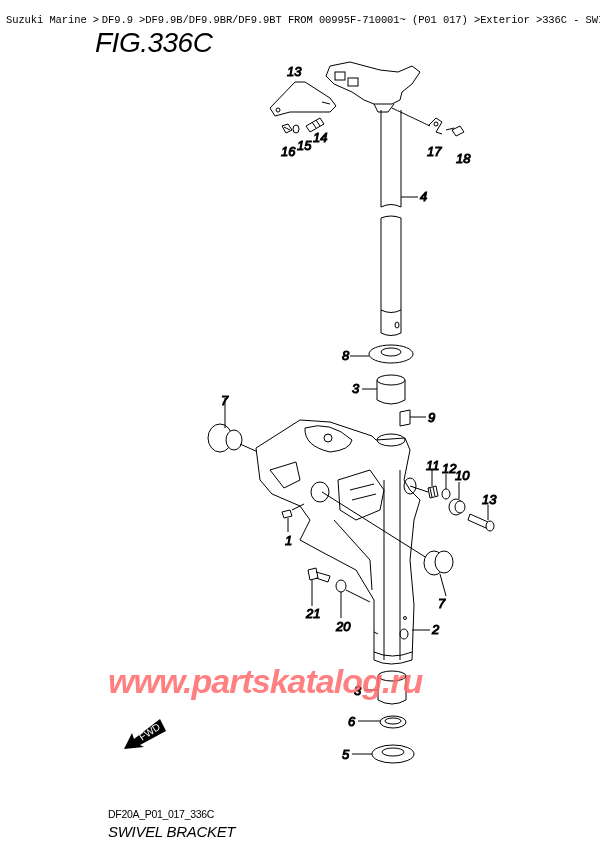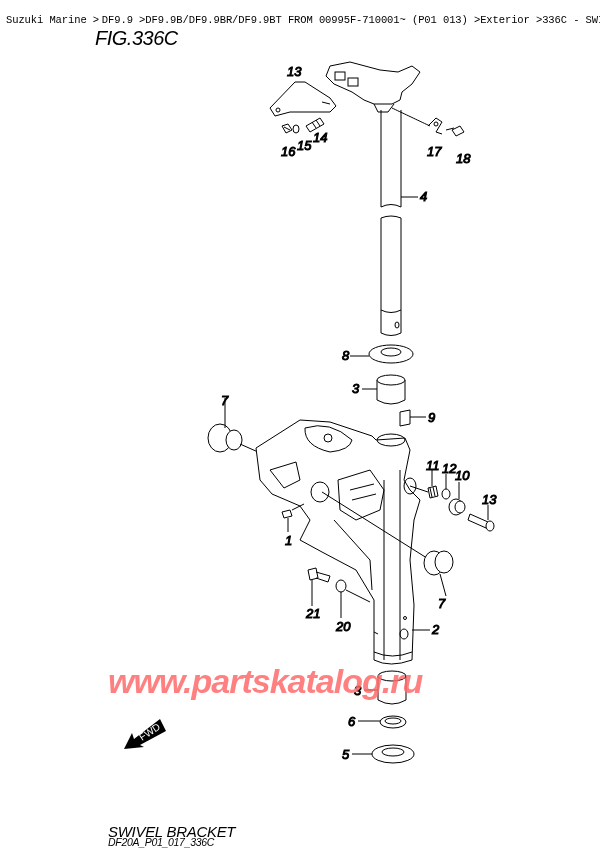--- a/index.html
+++ b/index.html
@@ -1,32 +1,32 @@
 <!DOCTYPE html>
 <html><head>
 <meta charset="utf-8">
 <style>
   html,body{margin:0;padding:0;background:#fff;}
   body{width:600px;height:848px;position:relative;overflow:hidden;font-family:"Liberation Sans",sans-serif;color:#000;}
   .breadcrumb{position:absolute;left:6px;top:13px;font-size:10.5px;white-space:nowrap;letter-spacing:-0.1px;}
   .breadcrumb span{cursor:pointer;font-family:Liberation Mono, monospace;}
-  .fig-title{position:absolute;left:95px;top:27px;font-size:20px;font-style:italic;letter-spacing:-0.5px;}
+  .fig-title{position:absolute;left:95px;top:27px;font-size:28px;font-style:italic;letter-spacing:-0.5px;}
   svg.diagram{position:absolute;left:0;top:0;}
   .callout{font-family:"Liberation Sans",sans-serif;font-style:italic;font-size:13px;fill:#000;}
   .watermark{position:absolute;left:108px;top:662px;font-size:34px;font-weight:bold;font-style:italic;color:#ff6b6b;opacity:0.85;letter-spacing:-1px;white-space:nowrap;}
-  .footer-code{position:absolute;left:108px;top:836px;font-size:10.5px;font-style:italic;letter-spacing:-0.3px;}
+  .footer-code{position:absolute;left:108px;top:808px;font-size:10.5px;letter-spacing:-0.3px;}
   .footer-name{position:absolute;left:108px;top:823px;font-size:15px;font-style:italic;letter-spacing:-0.3px;}
   .fwd{position:absolute;left:122px;top:713px;}
 </style>
 </head>
 <body>
 
 <div class="breadcrumb">
   <span>Suzuki Marine</span><span> &gt;</span>
-  <span>DF9.9</span><span> &gt;</span><span>DF9.9B/DF9.9BR/DF9.9BT FROM 00995F-710001~ (P01 013)</span><span> &gt;</span><span>Exterior</span><span> &gt;</span><span>336C - SWIVEL BRACKET (DF9.9BT P01)</span>
+  <span>DF9.9</span><span> &gt;</span><span>DF9.9B/DF9.9BR/DF9.9BT FROM 00995F-710001~ (P01 017)</span><span> &gt;</span><span>Exterior</span><span> &gt;</span><span>336C - SWIVEL BRACKET (DF9.9BT P01)</span>
 </div>
 
 <div class="fig-title">FIG.336C</div>
 
 <svg class="diagram" width="600" height="848" viewBox="0 0 600 848" fill="none" stroke="#000" stroke-width="1">
 
   <g>
     <path d="M270 108 L295 82 L305 82 L330 98 L336 106 L330 112 L290 112 L275 116 Z" fill="#fff"></path>
     <circle cx="278" cy="110" r="2"></circle>
     <path d="M322 102 L330 104"></path>

